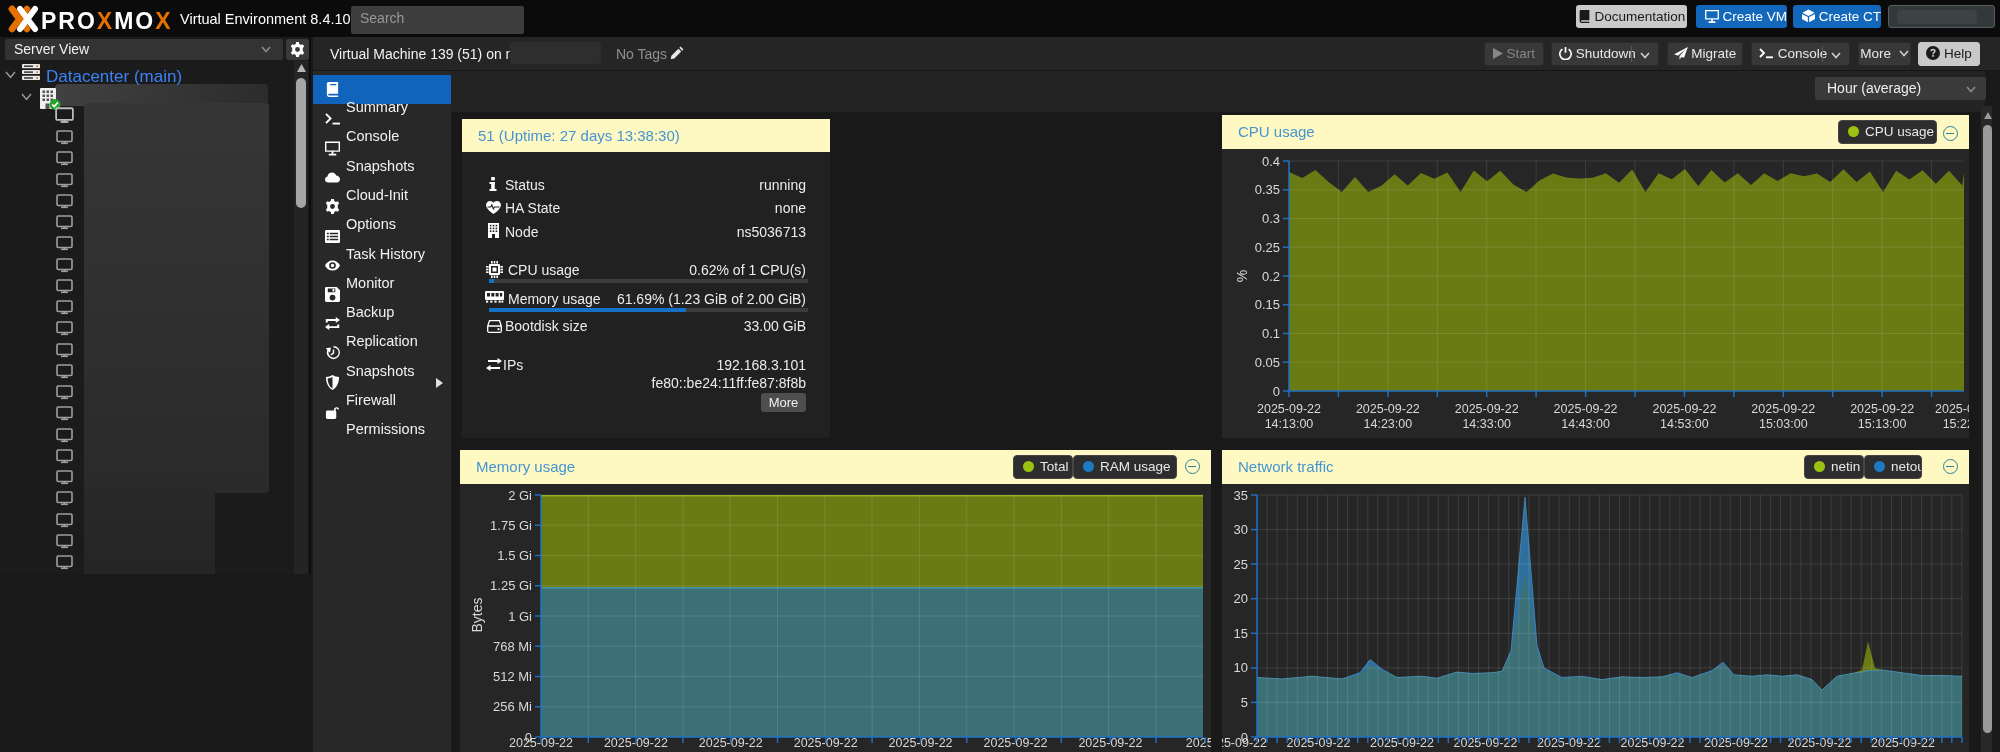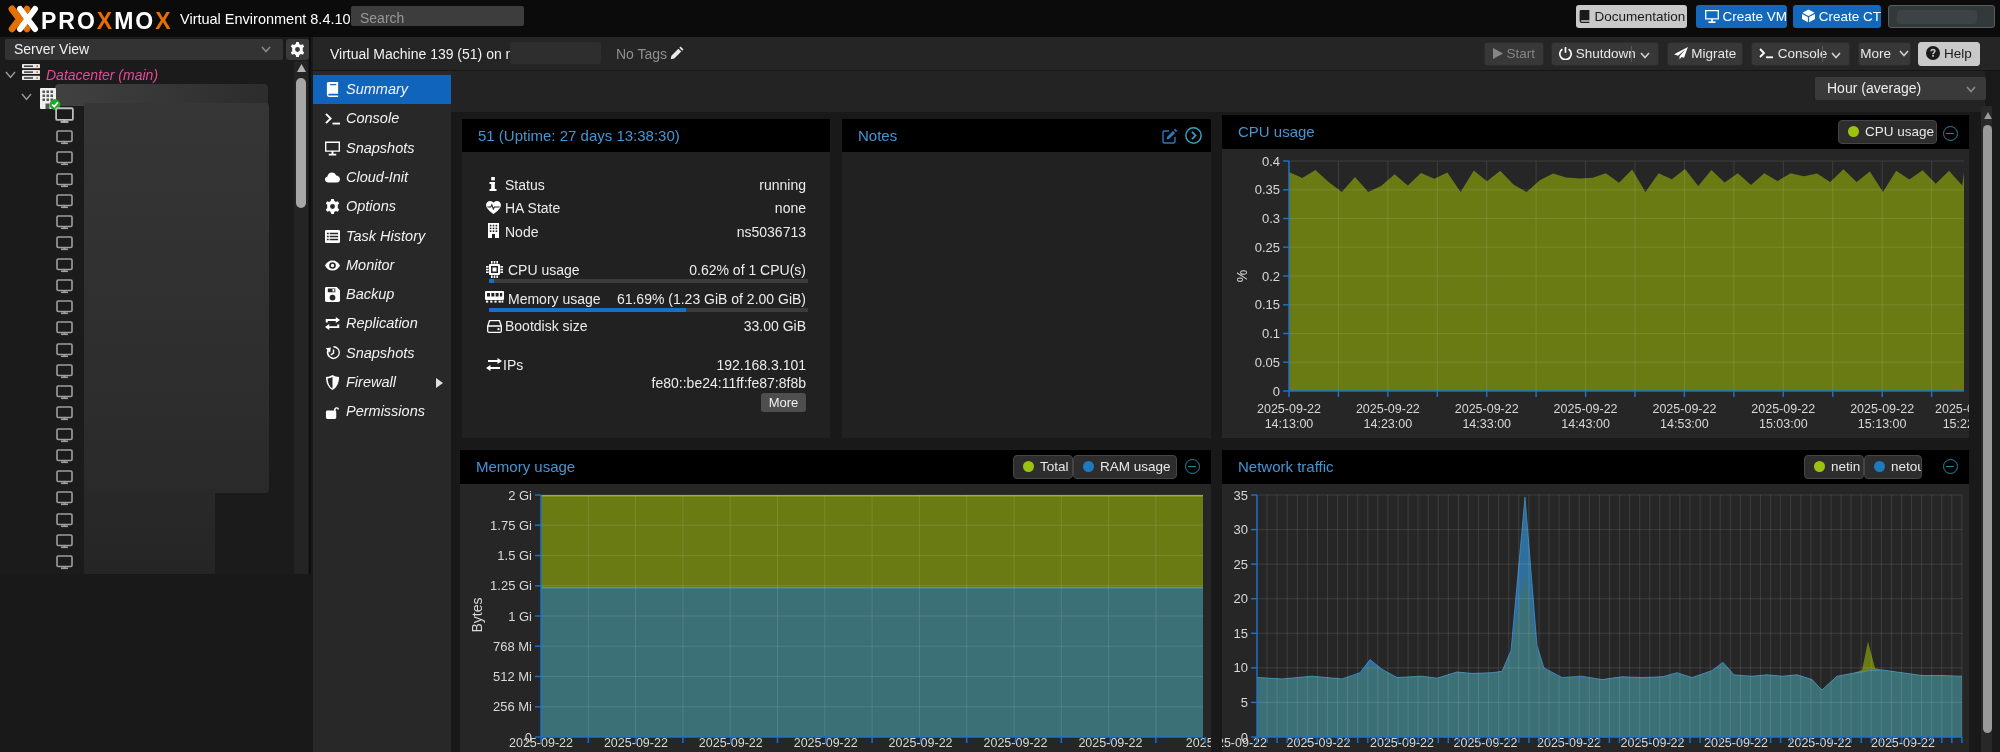--- a/index.html
+++ b/index.html
@@ -2,41 +2,41 @@
 <html><head>
 <meta charset="utf-8">
 <style>
 * { margin:0; padding:0; box-sizing:border-box; }
 html,body { width:2000px; height:752px; overflow:hidden; background:#191919; font-family:"Liberation Sans", sans-serif; }
 .abs { position:absolute; }
 #page { position:relative; width:2000px; height:752px; overflow:hidden; }
 
 #topbar { left:0; top:0; width:2000px; height:37px; background:#0b0b0b; }
 #ve { left:180px; top:11px; font-size:14.5px; color:#fff; }
-#search { left:351px; top:6px; width:173px; height:20px; background:#3d3d3d; border-radius:2px; color:#979797; font-size:14px; line-height:24px; padding-left:9px; }
+#search { left:351px; top:6px; width:173px; height:28px; background:#3d3d3d; border-radius:2px; color:#979797; font-size:14px; line-height:24px; padding-left:9px; }
 .tbtn { top:5px; height:23px; border-radius:3px; font-size:13.5px; line-height:23px; color:#fff; text-align:center; }
 .bluebtn { background:#1368bb;text-align:right; }
 
 #sidebar { left:0; top:37px; width:311px; height:537px; background:#1b1b1b; border-right:2px solid #0e0e0e; overflow:hidden; }
 #svsel { left:5px; top:2px; width:278px; height:21px; background:#333333; border-radius:2px; color:#f0f0f0; font-size:14px; line-height:21px; padding-left:9px; }
 #gearbtn { left:286px; top:2px; width:23px; height:21px; background:#3a3a3a; border-radius:3px; }
-.trow { position:absolute; color:#ec4899; font-size:14px;font-style:italic; }
+.trow { position:absolute; color:#3b82f6; font-size:17px; }
 
 #crumb { left:313px; top:37px; width:1687px; height:34px; background:#252525; border-bottom:1px solid #151515; }
 .hbtn { position:absolute; top:5px; height:24px; background:#383838; border-radius:3px; color:#e8e8e8; font-size:13.5px; line-height:22px; text-align:center; border:1px solid #2b2b2b; }
 
 #navmenu { left:313px; top:71px; width:138px; height:681px; background:#282828; }
 .mitem { position:absolute; left:0; width:138px; height:29px; color:#f2f2f2; font-size:14.5px; line-height:29px; }
-.mitem .lbl { position:absolute; left:33px; top:0;font-style:italic; }
+.mitem .lbl { position:absolute; left:33px; top:18px; }
 .mitem .mic { position:absolute; left:12px; top:7px; width:15px; height:15px; }
 .msel { background:#1164bb; }
 #topstrip { left:451px; top:71px; width:1534px; height:41px; background:#232323; }
 #hoursel { left:1815px; top:77px; width:171px; height:23px; background:#3a3a3a; border-radius:2px; color:#ededed; font-size:14px; line-height:23px; padding-left:12px; }
 .panel { position:absolute; background:#212121; }
-.phead { position:absolute; left:0; top:0; width:100%; height:33px; background:#000000; }
+.phead { position:absolute; left:0; top:0; width:100%; height:33px; background:#fef9c3; }
 .ptitle { position:absolute; left:16px; top:8px; font-size:15px; color:#4695d3; }
 .legbox { position:absolute; top:5px; height:24px; background:#2d2d2d; border:1px solid #454545; border-radius:4px; color:#e8e8e8; font-size:13.5px; line-height:22px; white-space:nowrap; overflow:hidden; }
 .legdot { display:inline-block; width:11px; height:11px; border-radius:50%; margin:0 6px 0 9px; vertical-align:-1px; }
 .colltool { position:absolute; width:15px; height:15px; border:1.5px solid #2e819e; border-radius:50%; }
 .colltool:after { content:""; position:absolute; left:2px; top:5.75px; width:8px; height:1.5px; background:#2e819e; }
 
 .srow { position:absolute; font-size:14px; color:#ececec; }
 .sval { position:absolute; font-size:14px; color:#ececec; text-align:right; right:24px; }
 .pbar { position:absolute; left:27px; width:319px; height:4px; background:#3c3c3c; }
 .pfill { height:4px; background:#1570c7; }
@@ -486,33 +486,20 @@
       <div class="sval" style="top:199px">33.00 GiB</div>
     <svg class="abs" style="left:24px;top:239px" width="16" height="13" viewBox="0 0 16 13">
         <path fill="#fff" d="M11.5 0 L16 3 L11.5 6 L11.5 4 L2 4 L2 2 L11.5 2 Z M4.5 7 L4.5 9 L14 9 L14 11 L4.5 11 L4.5 13 L0 10 Z"></path>
       </svg>
     <div class="srow" style="left:41px;top:238px">IPs</div>
     <div class="sval" style="top:238px">192.168.3.101</div>
     <div class="sval" style="top:256px">fe80::be24:11ff:fe87:8f8b</div>
     <div class="abs" style="left:299px;top:274px;width:45px;height:19px;background:#4e4e4e;border-radius:3px;color:#f0f0f0;font-size:13px;line-height:19px;text-align:center">More</div>
   </div>
 
-  <div class="panel" style="left:842px;top:119px;width:369px;height:319px">
-    <div class="phead">
-        <div class="ptitle">Notes</div>
-      <svg style="position:absolute;left:320px;top:9px" width="16" height="16" viewBox="0 0 16 16">
-          <path fill="none" stroke="#2a7ac2" stroke-width="1.4" d="M13 9 L13 13.6 C13 14.4 12.4 15 11.6 15 L2.4 15 C1.6 15 1 14.4 1 13.6 L1 4.4 C1 3.6 1.6 3 2.4 3 L7 3"></path>
-          <path fill="#2a7ac2" d="M13.2 0.7 L15.3 2.8 L14 4.1 L11.9 2 Z M11 2.9 L13.1 5 L7.3 10.8 L4.6 11.4 L5.2 8.7 Z"></path>
-        </svg>
-      <svg style="position:absolute;left:343px;top:8px" width="17" height="17" viewBox="0 0 16 16">
-          <circle cx="8" cy="8" r="7.2" fill="none" stroke="#35a0c4" stroke-width="1.4"></circle>
-          <path d="M6.5 4.5 L10 8 L6.5 11.5" stroke="#35a0c4" stroke-width="1.6" fill="none"></path>
-        </svg>
-    </div>
-  </div>
 
   <div class="panel" style="left:1222px;top:115px;width:747px;height:323px">
     <div class="phead" style="height:34px">
         <div class="ptitle">CPU usage</div>
       <div class="legbox" style="left:616px;width:99px"><span class="legdot" style="background:#9cc211"></span>CPU usage</div>
       <div class="colltool" style="left:721px;top:11px"></div>
     </div>
 <svg class="abs" style="left:0;top:34px" width="747" height="289" viewBox="0 0 747 289">
         <rect width="747" height="289" fill="#262626"></rect>
         <polygon points="67,242 67.0,23.1 80.2,29.1 93.4,21.1 106.6,33.1 119.8,43.1 133.0,28.0 146.2,43.1 159.4,36.8 172.6,25.3 185.8,36.5 199.0,24.0 212.2,29.8 225.4,23.5 238.6,43.1 251.8,21.6 265.0,32.3 278.2,21.8 291.4,35.5 304.6,43.1 317.8,31.2 331.0,24.5 344.2,28.5 357.4,29.4 370.6,28.8 383.8,24.2 397.0,33.7 410.2,20.5 423.4,43.1 436.6,24.3 449.8,30.3 463.0,20.1 476.2,37.1 489.4,21.0 502.6,33.4 515.8,24.3 529.0,36.1 542.2,24.2 555.4,32.1 568.6,24.2 581.8,27.3 595.0,24.4 608.2,33.1 621.4,20.3 634.6,32.9 647.8,22.5 661.0,43.1 674.2,21.7 687.4,30.6 700.6,21.3 713.8,34.7 727.0,21.8 740.2,36.4 742.0,23.5 742,242" fill="#6b7b14"></polygon>

